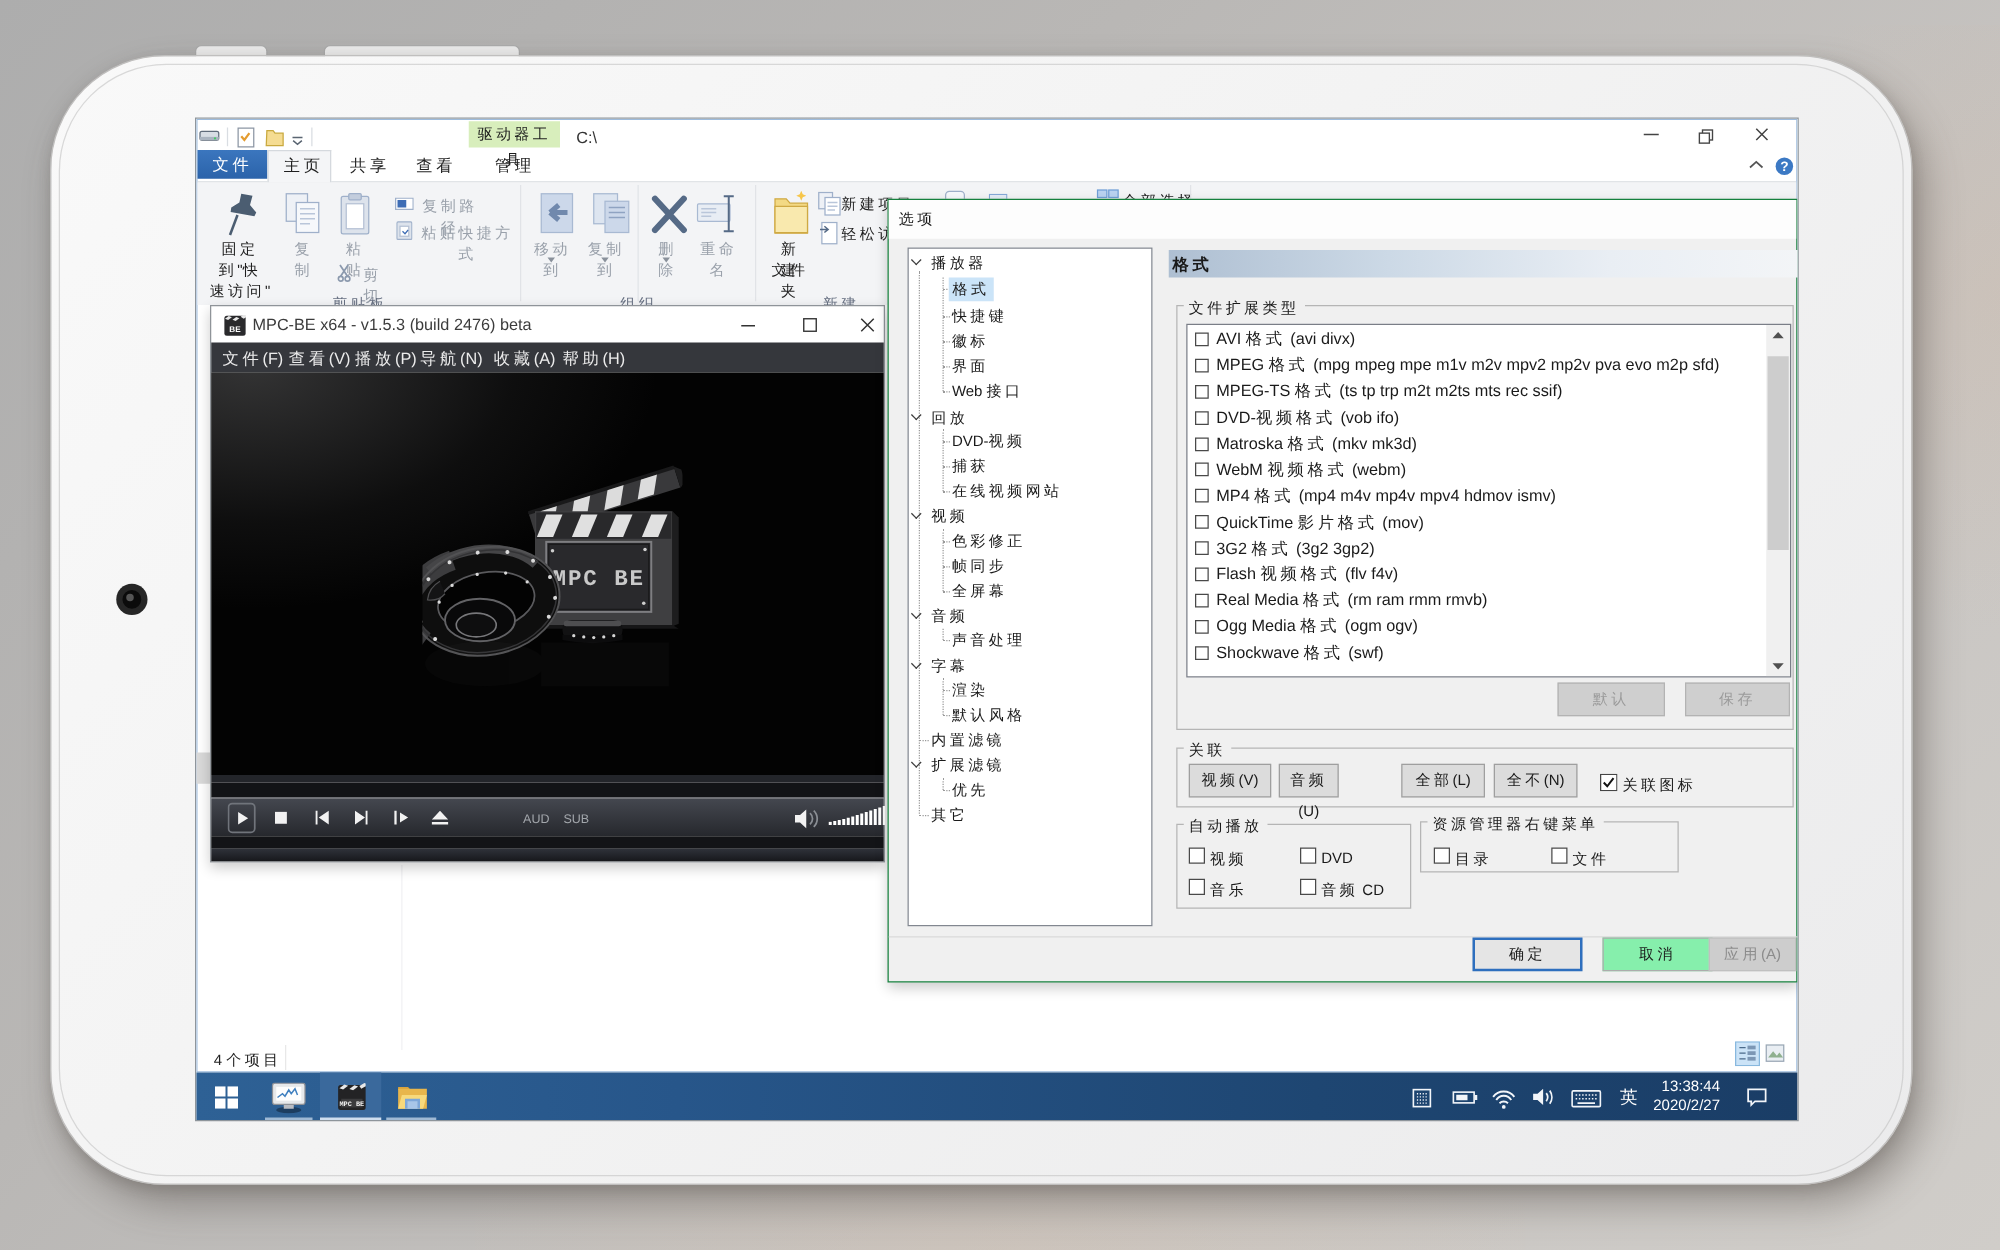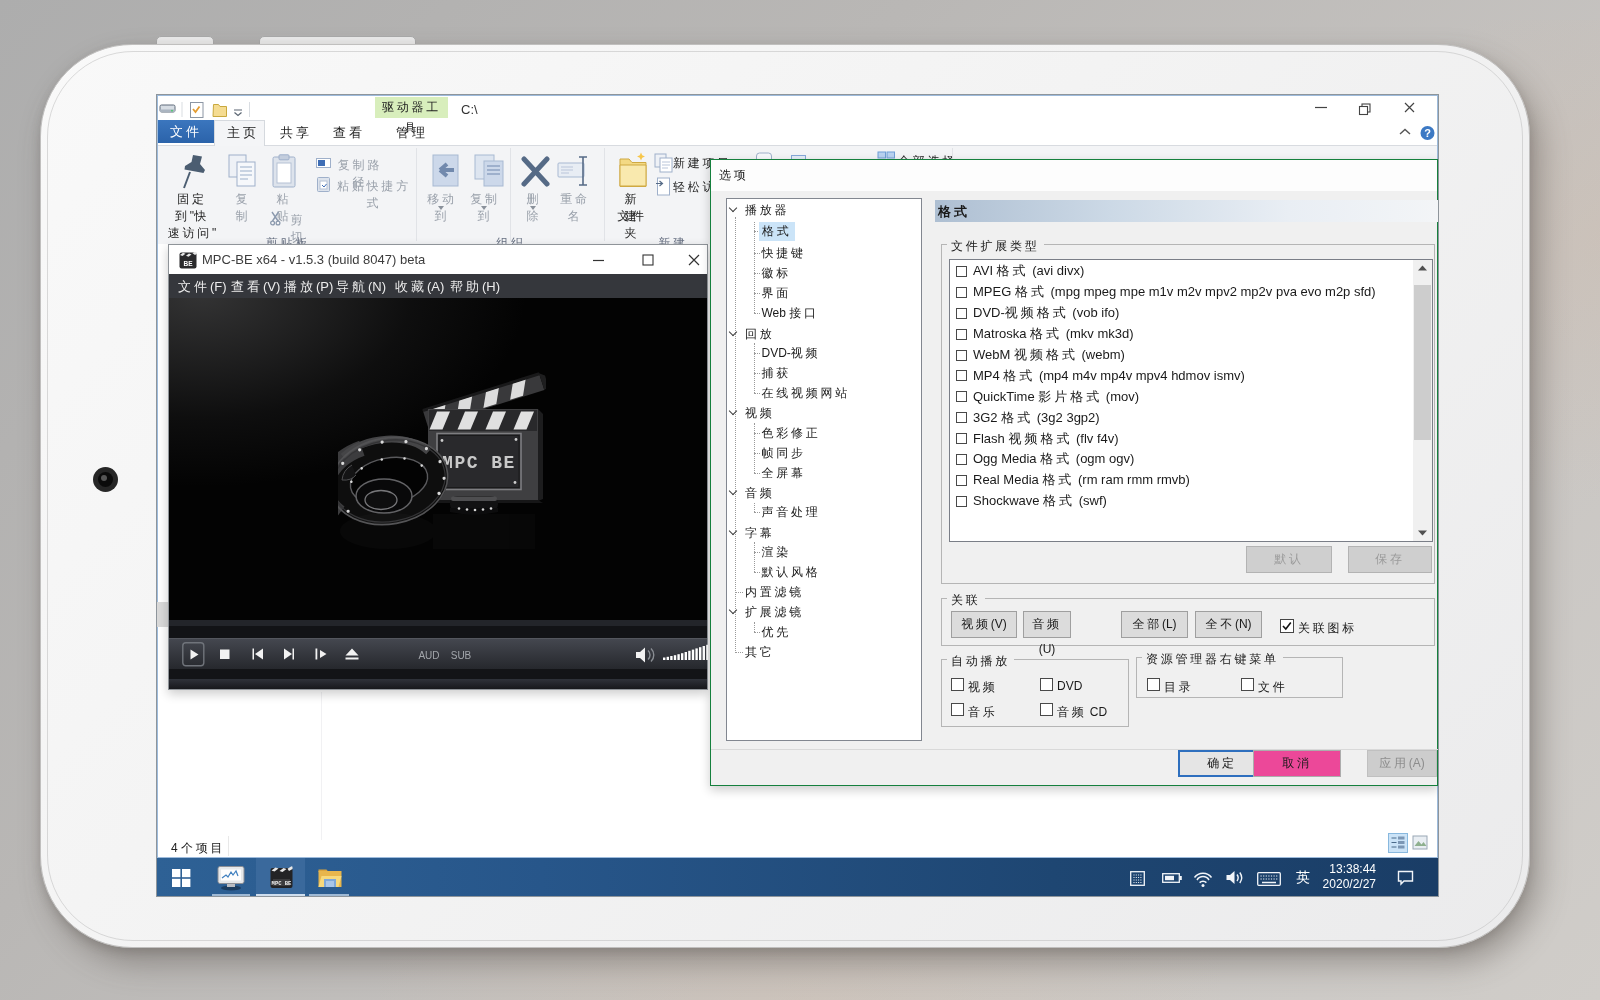--- a/index.html
+++ b/index.html
@@ -230,21 +230,21 @@
   <div class="ab win" id="mpc" style="left:11px;top:149px;width:540px;height:446px;border:1px solid #8f9499">
     <svg class="ab" style="left:10px;top:7px" width="18" height="17" viewBox="0 0 18 17">
       <rect x="0.5" y="0.5" width="17" height="16" rx="2" fill="#2a2a2c"></rect>
       <g fill="#e8e8e8">
           <path d="M1 3 l3-2.2 2.5 1 -3 2.2z"></path>
           <path d="M7 1.5 l3-2.2 2.5 1 -3 2.2z" transform="translate(0,2.2)"></path>
           <path d="M13.5 1.3 l3-2 1 .8 v1.8 l-1.5 1z"></path>
         </g>
       <text x="9" y="13.5" font-size="6.5" font-weight="bold" fill="#fff" text-anchor="middle" font-family="Liberation Sans">BE</text>
     </svg>
-    <div class="ab" style="left:33px;top:7px;font-size:13px;color:#3c3c3c;white-space:nowrap">MPC-BE x64 - v1.5.3 (build 8047) beta</div>
+    <div class="ab" style="left:33px;top:7px;font-size:13px;color:#3c3c3c;white-space:nowrap">MPC-BE x64 - v1.5.3 (build 2476) beta</div>
     <svg class="ab" style="left:420px;top:6px" width="112" height="17" viewBox="0 0 112 17">
       <path d="M4 9.5 h11" stroke="#333" stroke-width="1.2"></path>
       <rect x="54" y="4" width="10" height="10" fill="none" stroke="#333" stroke-width="1.1"></rect>
       <path d="M100 4 l10 10 M110 4 l-10 10" stroke="#333" stroke-width="1.2"></path>
     </svg>
     <div class="ab" id="mpcmenu" style="left:0;top:29px;width:538px;height:24px;background:#35373c;color:#ececec;font-size:13px">
       <span class="ab" style="left:9px;top:4px"><i class="c">文件</i>(F)</span>
       <span class="ab" style="left:62px;top:4px"><i class="c">查看</i>(V)</span>
       <span class="ab" style="left:115px;top:4px"><i class="c">播放</i>(P)</span>
       <span class="ab" style="left:167px;top:4px"><i class="c">导航</i>(N)</span>
@@ -444,20 +444,24 @@
           <div class="lrow">
             <span class="lcb"></span>
             <span>AVI <i class="c">格式</i> (avi divx)</span>
           </div>
           <div class="lrow">
             <span class="lcb"></span>
             <span>MPEG <i class="c">格式</i> (mpg mpeg mpe m1v m2v mpv2 mp2v pva evo m2p sfd)</span>
           </div>
           <div class="lrow">
             <span class="lcb"></span>
+            <span>MPEG-TS <i class="c">格式</i> (ts tp trp m2t m2ts mts rec ssif)</span>
+          </div>
+          <div class="lrow">
+            <span class="lcb"></span>
             <span>DVD-<i class="c">视频格式</i> (vob ifo)</span>
           </div>
           <div class="lrow">
             <span class="lcb"></span>
             <span>Matroska <i class="c">格式</i> (mkv mk3d)</span>
           </div>
           <div class="lrow">
             <span class="lcb"></span>
             <span>WebM <i class="c">视频格式</i> (webm)</span>
           </div>
@@ -472,25 +476,25 @@
           <div class="lrow">
             <span class="lcb"></span>
             <span>3G2 <i class="c">格式</i> (3g2 3gp2)</span>
           </div>
           <div class="lrow">
             <span class="lcb"></span>
             <span>Flash <i class="c">视频格式</i> (flv f4v)</span>
           </div>
           <div class="lrow">
             <span class="lcb"></span>
+            <span>Real Media <i class="c">格式</i> (rm ram rmm rmvb)</span>
+          </div>
+          <div class="lrow">
+            <span class="lcb"></span>
             <span>Ogg Media <i class="c">格式</i> (ogm ogv)</span>
-          </div>
-          <div class="lrow">
-            <span class="lcb"></span>
-            <span>Real Media <i class="c">格式</i> (rm ram rmm rmvb)</span>
           </div>
           <div class="lrow">
             <span class="lcb"></span>
             <span>Shockwave <i class="c">格式</i> (swf)</span>
           </div>
         </div>
       <div class="ab" id="sb" style="left:463px;top:0;width:19px;height:281px;background:#f0f0f0">
         <svg class="ab" style="left:0;top:0" width="19" height="17">
             <path d="M9.5 5.5 l4.5 5 h-9z" fill="#505050"></path>
           </svg>
@@ -524,21 +528,21 @@
     <div class="ab xcb" style="left:329px;top:543px"></div>
       <div class="ab" style="left:346px;top:544px"><i class="c">音频</i> CD</div>
     <div class="ab" style="left:425px;top:497px;width:207px;height:41px;border:1px solid #b5b5b5"></div>
     <div class="ab" style="left:431px;top:491px;background:#f0f0f0;padding:0 4px"><i class="c">资源管理器右键菜单</i></div>
     <div class="ab xcb" style="left:436px;top:518px"></div>
       <div class="ab" style="left:453px;top:519px"><i class="c">目录</i></div>
     <div class="ab xcb" style="left:530px;top:518px"></div>
       <div class="ab" style="left:547px;top:519px"><i class="c">文件</i></div>
     <div class="ab" style="left:0;top:589px;width:728px;height:1px;background:#d9d9d9"></div>
     <div class="ab" style="left:467px;top:590px;width:88px;height:27px;background:#e5e5e5;border:2px solid #2e6fbe;text-align:center;line-height:23px"><i class="c">确定</i></div>
-    <div class="ab" style="left:542px;top:590px;width:88px;height:27px;background:#ec4899;border:1px solid #acacac;text-align:center;line-height:25px"><i class="c">取消</i></div>
+    <div class="ab" style="left:571px;top:590px;width:88px;height:27px;background:#86efac;border:1px solid #acacac;text-align:center;line-height:25px"><i class="c">取消</i></div>
     <div class="ab" style="left:656px;top:590px;width:70px;height:27px;background:#cdcdcd;border:1px solid #c0c0c0;text-align:center;line-height:25px;color:#8c8c8c"><i class="c">应用</i>(A)</div>
   </div>
   <div class="ab" id="tb">
     <svg class="ab" style="left:15px;top:11px" width="19" height="18" viewBox="0 0 19 18">
       <g fill="#fff">
           <rect x="0" y="0" width="8.4" height="8.2"></rect>
           <rect x="10" y="0" width="8.4" height="8.2"></rect>
           <rect x="0" y="9.8" width="8.4" height="8.2"></rect>
           <rect x="10" y="9.8" width="8.4" height="8.2"></rect>
         </g>

